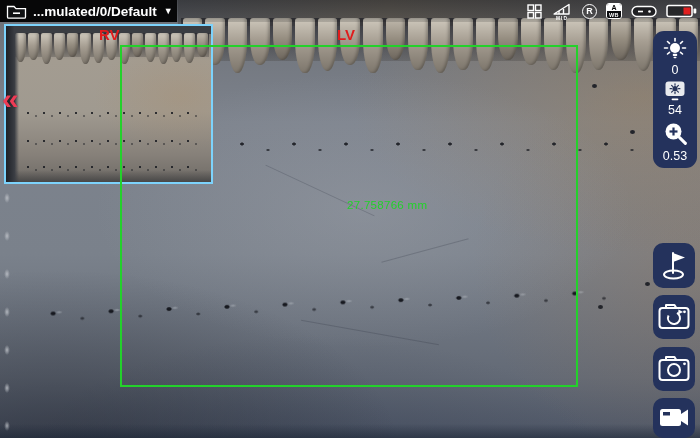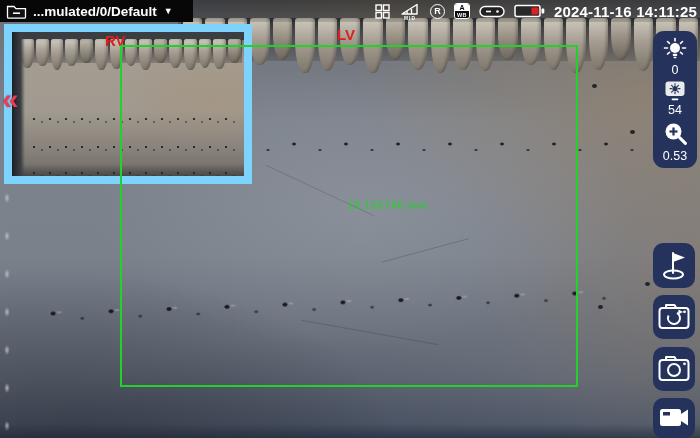--- a/index.html
+++ b/index.html
@@ -46,35 +46,35 @@
     radial-gradient(ellipse 4px 7px at 7px 10px, rgba(192,196,202,.85), rgba(192,196,202,0) 72%);
     background-size:20px 38px;}
   .hole{position:absolute;width:5px;height:4px;border-radius:50%;background:#22242a;z-index:2;}
   .scratch{position:absolute;height:1px;background:rgba(35,40,55,.22);z-index:2;}
   .bottom-shade{position:absolute;left:0;right:0;bottom:0;height:14px;z-index:2;
     background:linear-gradient(0deg,rgba(26,36,52,.55),transparent);}
 
   
   .top-bar{position:absolute;left:0;top:0;width:100%;height:22px;z-index:40;display:flex;align-items:center;
     background:linear-gradient(180deg,rgba(12,13,16,.40),rgba(12,13,16,.16));}
-  .path-box{height:22px;background:#070708;display:flex;align-items:center;gap:6px;padding:0 20px 0 6px;cursor:pointer;}
+  .path-box{height:22px;background:#070708;display:flex;align-items:center;gap:6px;padding:0 4px 0 6px;cursor:pointer;}
   .path-label{color:#fff;font-size:13.5px;font-weight:bold;white-space:nowrap;}
   .caret{color:#fff;font-size:9px;margin-left:1px;}
   .status-row{margin-left:auto;display:flex;align-items:center;gap:9px;padding-right:3px;}
   .time{color:#fff;font-size:15px;font-weight:bold;letter-spacing:.2px;white-space:nowrap;}
   .awb{width:16px;height:16px;border-radius:3px;overflow:hidden;border:1px solid #fff;display:flex;
        flex-direction:column;font-weight:bold;text-align:center;box-sizing:border-box;}
   .awb-top{flex:1.1;background:#fff;color:#000;font-size:7px;display:flex;align-items:center;justify-content:center;}
   .awb-bot{flex:1;background:#0c0d10;color:#fff;font-size:5.5px;display:flex;align-items:center;justify-content:center;letter-spacing:.3px;}
   .reg{width:15px;height:15px;border:1.5px solid #fff;border-radius:50%;color:#fff;font-size:9px;font-weight:bold;
        display:flex;align-items:center;justify-content:center;box-sizing:border-box;}
 
   
-  .thumbnail{position:absolute;left:4px;top:24px;width:248px;height:160px;z-index:20;
-    border:8px solid #7dd3fc;box-sizing:border-box;overflow:hidden;cursor:pointer;background:#98928a;}
+  .thumbnail{position:absolute;left:4px;top:24px;width:209px;height:160px;z-index:20;
+    border:2px solid #7dd3fc;box-sizing:border-box;overflow:hidden;cursor:pointer;background:#98928a;}
   .thumb-scene{position:absolute;inset:0;background:
     radial-gradient(60% 50% at 85% 45%, rgba(170,140,105,.30), transparent 70%),
     linear-gradient(180deg,#6f6c68 0%,#a39c91 22%,#a09a90 55%,#87817a 82%,#6f6b66 100%);}
   .teeth-thumb{left:8px;top:7px;right:2px;height:34px;}
   .teeth-thumb .tooth{margin:0 1px;border-radius:2px 2px 45% 45%/2px 2px 55% 55%;}
   .thumb-top-dark{position:absolute;left:0;top:0;right:0;height:8px;background:#3a3d42;}
   .thumb-left-dark{position:absolute;left:0;top:0;width:13px;height:100%;z-index:5;
     background:linear-gradient(90deg,#1d2026,#3a3d43 65%,rgba(58,61,67,0));}
   .thumb-bottom{position:absolute;left:0;bottom:0;width:100%;height:12px;
     background:linear-gradient(0deg,rgba(40,42,46,.55),transparent);}
@@ -178,21 +178,21 @@
     <div class="t-dots" style="top:138px;"></div>
     <div class="thumb-left-dark"></div>
     <div class="thumb-bottom"></div>
     <span class="rv-label">RV</span>
   </div>
 
   <span class="collapse-chevron">«</span>
 
   <div class="measure-rect"></div>
   <span class="lv-label">LV</span>
-  <span class="measurement">19.155746 mm</span>
+  <span class="measurement">27.758766 mm</span>
 
   <div class="top-bar">
     <div class="path-box">
       <svg width="21" height="16" viewBox="0 0 21 16">
         <path d="M1.5 3.5 h6.5 l2 2.2 h9.5 v8.3 a1.2 1.2 0 0 1 -1.2 1.2 h-15.6 a1.2 1.2 0 0 1 -1.2 -1.2 z" fill="#101113" stroke="#fff" stroke-width="1.3"></path>
         <line x1="7" y1="10.2" x2="14" y2="10.2" stroke="#fff" stroke-width="1.6"></line>
       </svg>
       <span class="path-label">...mulated/0/Default</span>
       <span class="caret">▼</span>
     </div>
@@ -219,21 +219,20 @@
       <svg width="26" height="13" viewBox="0 0 26 13">
         <rect x="1" y="1.5" width="24" height="10" rx="5" fill="rgba(8,9,12,.6)" stroke="#fff" stroke-width="1.4"></rect>
         <line x1="7" y1="6.5" x2="12" y2="6.5" stroke="#fff" stroke-width="1.6"></line>
         <circle cx="18.5" cy="6.5" r="1.3" fill="#fff"></circle>
       </svg>
       <svg width="31" height="14" viewBox="0 0 31 14">
         <rect x="1" y="1.5" width="25" height="11" rx="2" fill="rgba(10,10,12,.5)" stroke="#fff" stroke-width="1.5"></rect>
         <rect x="17.5" y="3.5" width="7" height="7" fill="var(--batt-red)"></rect>
         <rect x="27.5" y="4.5" width="2.8" height="5" rx="1" fill="#fff"></rect>
       </svg>
-      <span class="time">2024-11-16 14:11:25</span>
     </div>
   </div>
 
   <div class="right-panel">
     <span class="panel-icon">
       <svg width="26" height="23" viewBox="0 0 26 23">
         <g stroke="#fff" stroke-width="1.6" stroke-linecap="round">
           <line x1="13" y1="1.5" x2="13" y2="4"></line>
           <line x1="5.5" y1="4.5" x2="7.5" y2="6.3"></line>
           <line x1="20.5" y1="4.5" x2="18.5" y2="6.3"></line>

